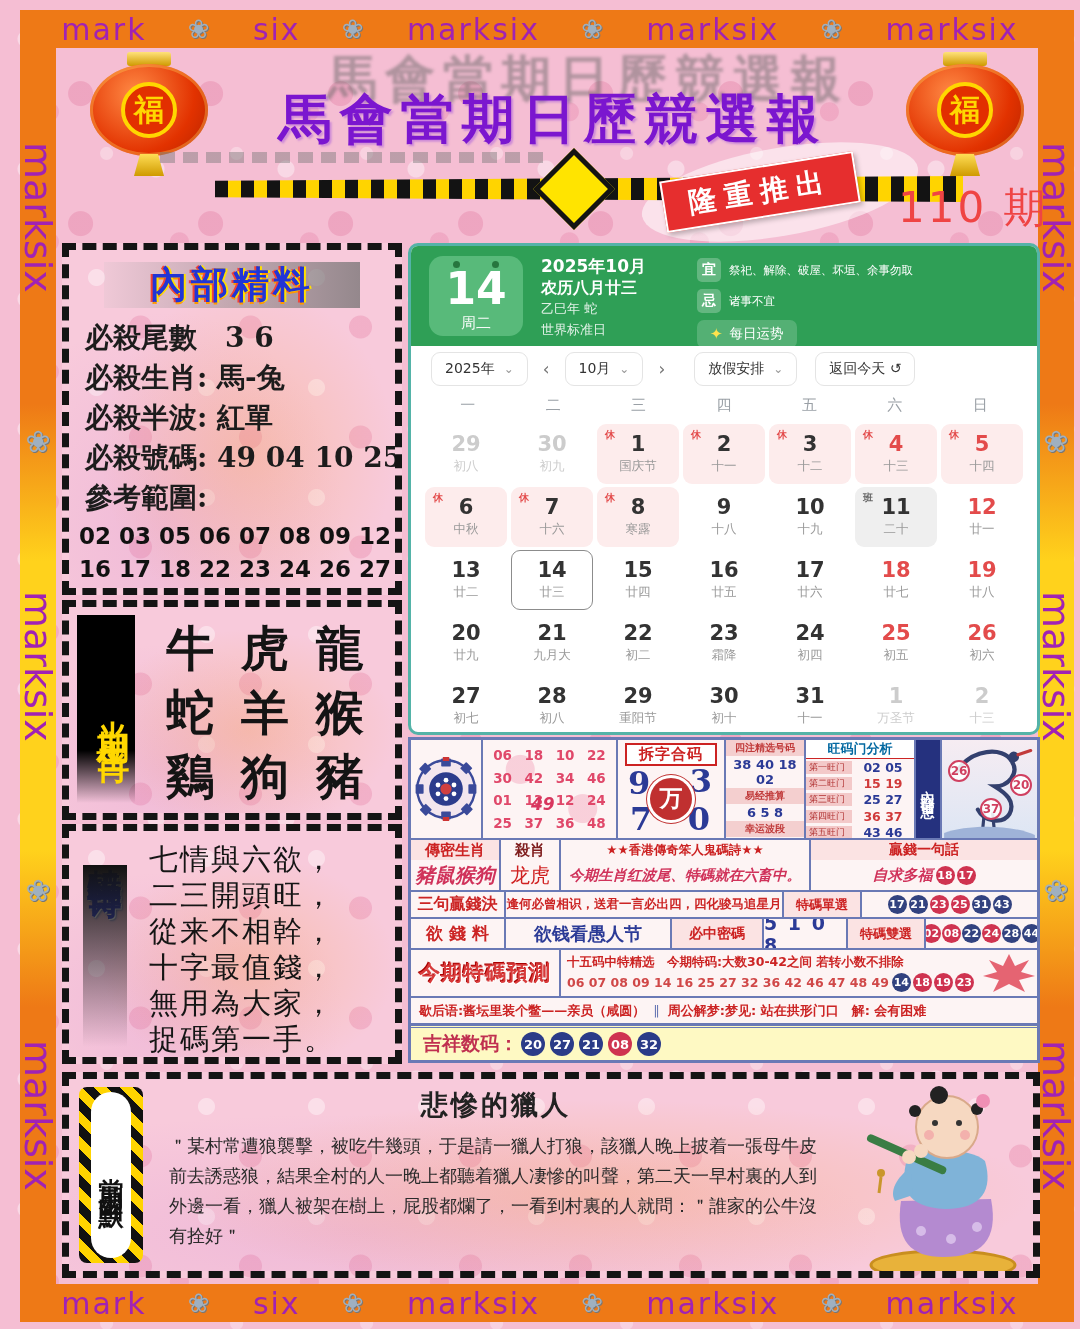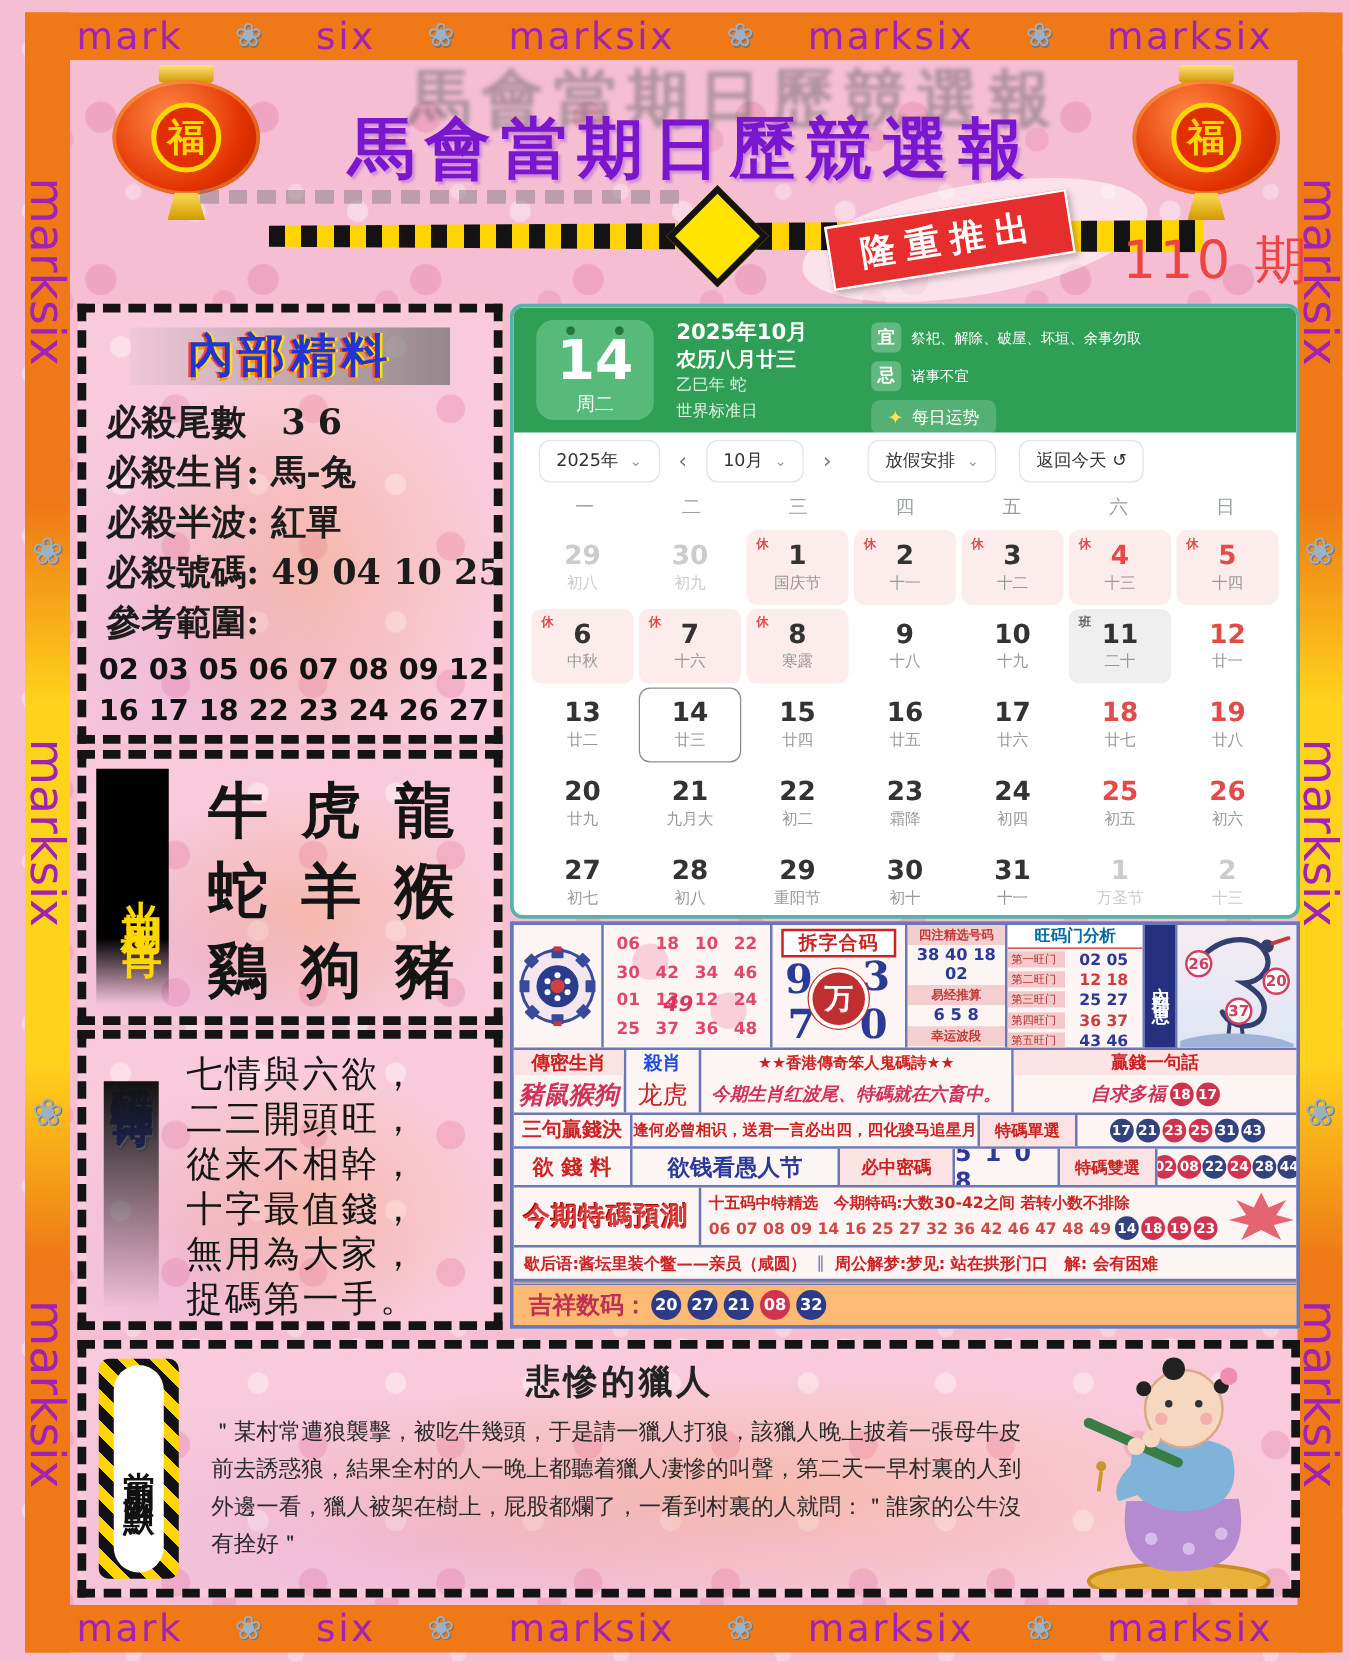--- a/index.html
+++ b/index.html
@@ -180,21 +180,21 @@
   .crane .circ:nth-of-type(1) { left:6px; top:20px; }
   .crane .circ:nth-of-type(2) { right:5px; top:34px; }
   .crane .circ:nth-of-type(3) { left:40%; top:58px; }
 
   .rowB { height:52px; }
   .bcol { display:flex; flex-direction:column; border-right:2px solid #6a79b5; }
   .bcol .h { height:20px; display:flex; align-items:center; justify-content:center; font-weight:800; white-space:nowrap; }
   .bcol .v { flex:1; display:flex; align-items:center; justify-content:center; white-space:nowrap; }
   .bc1 { width:90px; } .bc2 { width:60px; } .bc3 { width:250px; } .bc4 { flex:1; border-right:none; }
   .bc1 .h { color:#c22; font-size:15px; background:#fbe3e3; }
-  .bc2 .h { color:#1d4ed8; font-size:15px; }
+  .bc2 .h { color:#7f1d1d; font-size:15px; }
   .bc3 .h { color:#c22; font-size:12.5px; }
   .bc4 .h { color:#c22; font-size:14px; background:#fbe3e3; }
   .script { font-family:"DejaVu Serif",serif; font-style:italic; font-weight:700; color:#d0325a; }
   .bc1 .v { font-size:20px; } .bc2 .v { font-size:20px; color:#d02020; font-style:normal; }
   .bc3 .v { font-size:14.5px; } .bc4 .v { font-size:15px; gap:3px; }
 
   .rowC { height:27px; }
   .c-lab { width:95px; color:#cc2424; font-weight:800; font-size:16px; white-space:nowrap; }
   .c-txt { width:278px; color:#cc2424; font-weight:700; font-size:12.5px; white-space:nowrap; }
   .c-tag { width:78px; color:#c22; font-weight:800; font-size:13px; background:#fbe3e3; white-space:nowrap; }
@@ -213,21 +213,21 @@
     letter-spacing:1px; text-shadow:1px 1px 0 #fff, -1px -1px 0 #a00; white-space:nowrap; }
   .e-right { flex:1; border-right:none; flex-direction:column; align-items:flex-start; justify-content:center; padding:0 6px; position:relative; }
   .e-line1 { color:#cc2424; font-weight:800; font-size:12.5px; white-space:nowrap; }
   .e-line2 { display:flex; align-items:center; gap:3px; margin-top:2px; }
   .e-nums { color:#d04848; font-weight:800; font-size:12.5px; white-space:nowrap; }
   .burst { position:absolute; right:2px; top:2px; }
 
   .rowF { height:27px; align-items:center; color:#cc2424; font-weight:800; font-size:13px; padding:0 8px; gap:8px; white-space:nowrap; }
   .f-div { color:#6a79b5; font-weight:400; }
 
-  .rowG { flex:1; border-bottom:none; align-items:center; background:#fdba74; padding:0 12px; justify-content:space-between;
+  .rowG { flex:1; border-bottom:none; align-items:center; background:#fef9c3; padding:0 12px; justify-content:space-between;
     border-top:3px double #6a79b5; display:flex; }
   .g-left { display:flex; align-items:center; gap:3px; }
   .g-lab { color:#c03050; font-weight:800; font-size:19px; font-family:"DejaVu Serif",serif; white-space:nowrap; }
   .g-tide { color:#3a4668; font-weight:700; font-size:19px; font-family:"DejaVu Serif",serif; white-space:nowrap; }
 
   .ball { display:inline-flex; width:19px; height:19px; border-radius:50%; color:#fff; font-weight:700; font-size:11px;
     align-items:center; justify-content:center; flex:0 0 auto; }
   .ball.red { background:#cf3350; } .ball.blue { background:#32427f; } .ball.navy { background:#2b3b88; }
   .rowG .ball { width:24px; height:24px; font-size:13px; }
 
@@ -645,21 +645,21 @@
       </div>
       <div class="cell wang">
         <div class="w-title">旺码门分析</div>
         <div style="width:100%">
             <div class="w-row">
               <div class="w-lab">第一旺门</div>
               <div class="w-val blue">02 05</div>
             </div>
             <div class="w-row">
               <div class="w-lab">第二旺门</div>
-              <div class="w-val red">12 18</div>
+              <div class="w-val red">15 19</div>
             </div>
             <div class="w-row">
               <div class="w-lab">第三旺门</div>
               <div class="w-val blue">25 27</div>
             </div>
             <div class="w-row">
               <div class="w-lab">第四旺门</div>
               <div class="w-val red">36 37</div>
             </div>
             <div class="w-row">

